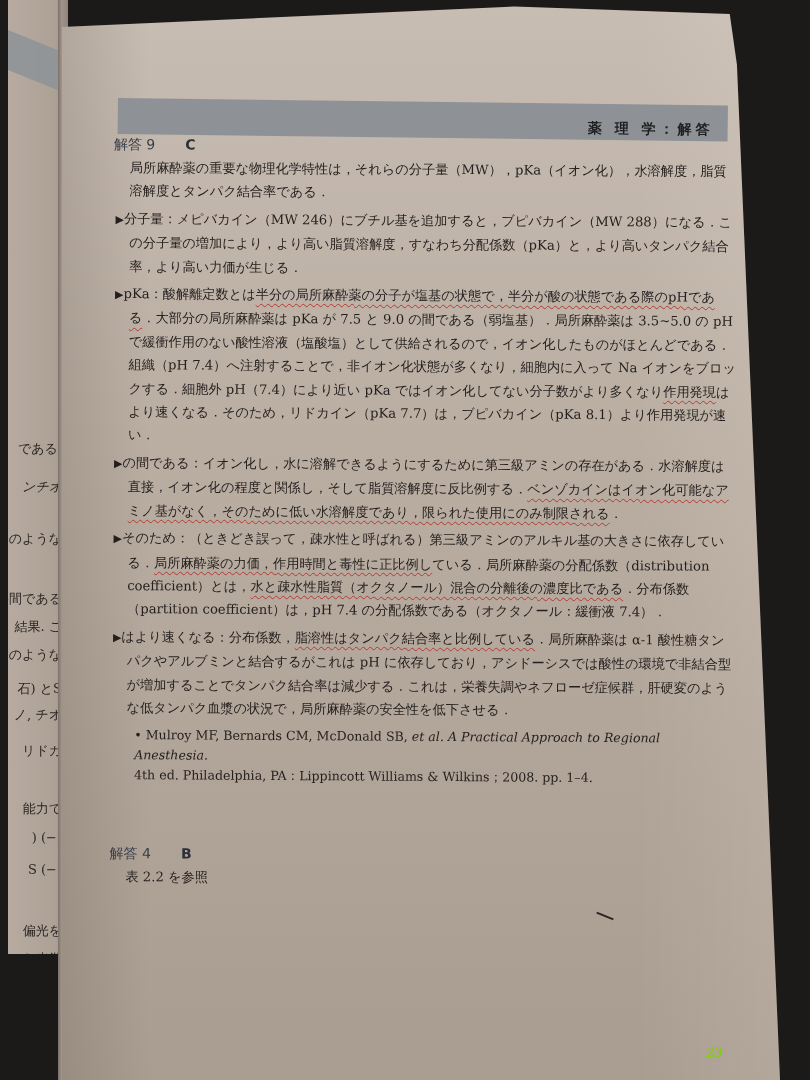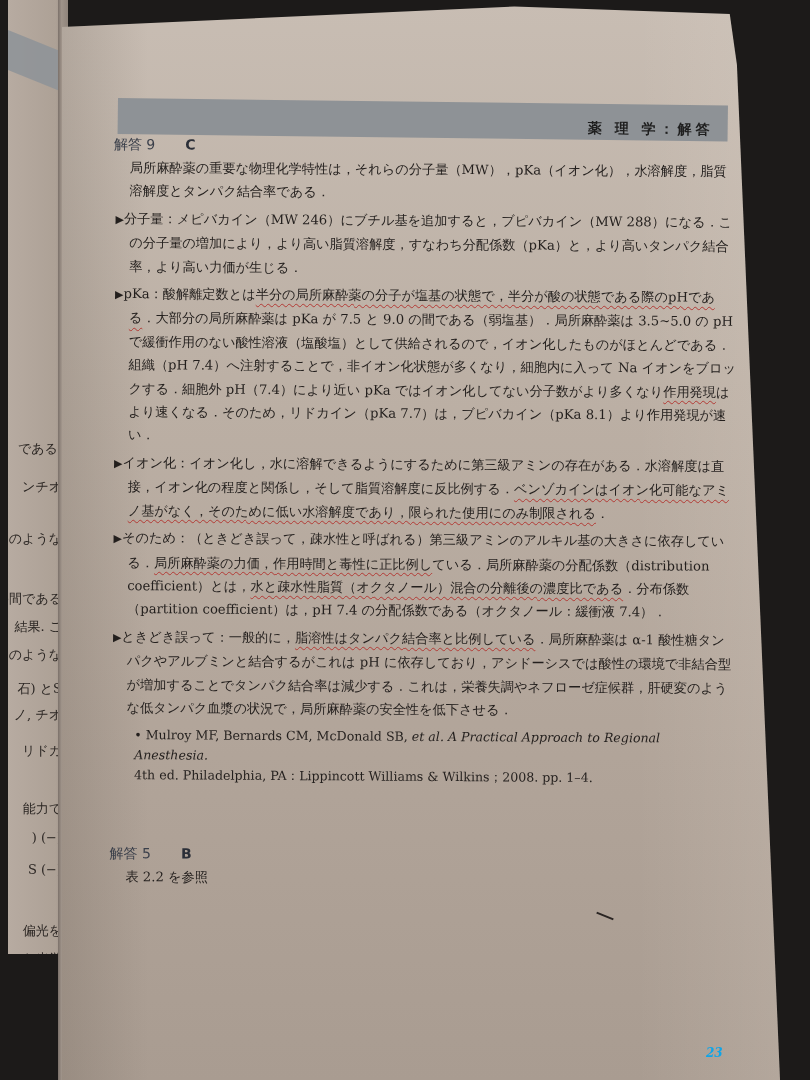--- a/index.html
+++ b/index.html
@@ -63,31 +63,31 @@
   }
   .ref { margin:6px 0 0 24px; font-size:12.6px; line-height:20px; }
   .ref i { font-style:italic; }
   .answer6 { margin-top:56px; }
   .pen-mark {
     position:absolute; left:596px; top:915px; width:18px; height:2px;
     background:#2a2523; transform:rotate(22deg);
   }
   .page-number {
     position:absolute; left:706px; top:1046px; font-size:12px; font-weight:bold;
-    font-style:italic; color:#0ea5e9;
+    font-style:italic; color:#84cc16;
   }
 </style>
 </head>
 <body>
 
 <div class="left-page">
   <div class="band"></div>
   <div id="left-frags">
       <div class="left-frag" style="top: 440px;">である.</div>
-      <div class="left-frag" style="top: 478px;">ンチオ</div>
+      <div class="left-frag" style="top: 478px; font-style: italic;">ンチオ</div>
       <div class="left-frag" style="top: 530px;">のような</div>
       <div class="left-frag" style="top: 560px;">ゝ.</div>
       <div class="left-frag" style="top: 590px;">の間である</div>
       <div class="left-frag" style="top: 618px;">結果. こ</div>
       <div class="left-frag" style="top: 646px;">のような</div>
       <div class="left-frag" style="top: 680px;">石) とS</div>
       <div class="left-frag" style="top: 706px;">ノ, チオ</div>
       <div class="left-frag" style="top: 742px;">リドカ</div>
       <div class="left-frag" style="top: 800px;">能力で</div>
       <div class="left-frag" style="top: 830px;">) (−)</div>
@@ -109,32 +109,32 @@
 
 <div class="content">
   <div class="answer-heading">
     <span>解答 9</span><span class="letter">C</span>
   </div>
   <p class="para">局所麻酔薬の重要な物理化学特性は，それらの分子量（MW），pKa（イオン化），水溶解度，脂質溶解度とタンパク結合率である．</p>
 
   <div id="bullets">
       <p class="bullet"><span class="mark">▶</span><span>分子量：</span><span>メピバカイン（MW 246）にブチル基を追加すると，ブピバカイン（MW 288）になる．この分子量の増加により，より高い脂質溶解度，すなわち分配係数（pKa）と，より高いタンパク結合率，より高い力価が生じる．</span></p>
       <p class="bullet"><span class="mark">▶</span><span>pKa：</span><span>酸解離定数とは</span><span class="u">半分の局所麻酔薬の分子が塩基の状態で，半分が酸の状態である際のpHである</span><span>．大部分の局所麻酔薬は pKa が 7.5 と 9.0 の間である（弱塩基）．局所麻酔薬は 3.5~5.0 の pH で緩衝作用のない酸性溶液（塩酸塩）として供給されるので，イオン化したものがほとんどである．組織（pH 7.4）へ注射することで，非イオン化状態が多くなり，細胞内に入って Na イオンをブロックする．細胞外 pH（7.4）により近い pKa ではイオン化してない分子数がより多くなり</span><span class="u">作用発現</span><span>はより速くなる．そのため，リドカイン（pKa 7.7）は，ブピバカイン（pKa 8.1）より作用発現が速い．</span></p>
-      <p class="bullet"><span class="mark">▶</span><span>イオン化：</span><span>イオン化し，水に溶解できるようにするために第三級アミンの存在がある．水溶解度は直接，イオン化の程度と関係し，そして脂質溶解度に反比例する．</span><span class="u">ベンゾカインはイオン化可能なアミノ基がなく，そのために低い水溶解度であり，限られた使用にのみ制限される</span><span>．</span></p>
+      <p class="bullet"><span class="mark">▶</span><span>の間である：</span><span>イオン化し，水に溶解できるようにするために第三級アミンの存在がある．水溶解度は直接，イオン化の程度と関係し，そして脂質溶解度に反比例する．</span><span class="u">ベンゾカインはイオン化可能なアミノ基がなく，そのために低い水溶解度であり，限られた使用にのみ制限される</span><span>．</span></p>
       <p class="bullet"><span class="mark">▶</span><span>そのため：</span><span>（ときどき誤って，疎水性と呼ばれる）第三級アミンのアルキル基の大きさに依存している．</span><span class="u">局所麻酔薬の力価，作用時間と毒性に正比例し</span><span>ている．局所麻酔薬の分配係数（distribution coefficient）とは，</span><span class="u">水と疎水性脂質（オクタノール）混合の分離後の濃度比である</span><span>．分布係数（partition coefficient）は，pH 7.4 の分配係数である（オクタノール：緩衝液 7.4）．</span></p>
-      <p class="bullet"><span class="mark">▶</span><span>ときどき誤って：</span><span>一般的に，</span><span class="u">脂溶性はタンパク結合率と比例している</span><span>．局所麻酔薬は α-1 酸性糖タンパクやアルブミンと結合するがこれは pH に依存しており，アシドーシスでは酸性の環境で非結合型が増加することでタンパク結合率は減少する．これは，栄養失調やネフローゼ症候群，肝硬変のような低タンパク血漿の状況で，局所麻酔薬の安全性を低下させる．</span></p>
+      <p class="bullet"><span class="mark">▶</span><span>はより速くなる：</span><span>分布係数，</span><span class="u">脂溶性はタンパク結合率と比例している</span><span>．局所麻酔薬は α-1 酸性糖タンパクやアルブミンと結合するがこれは pH に依存しており，アシドーシスでは酸性の環境で非結合型が増加することでタンパク結合率は減少する．これは，栄養失調やネフローゼ症候群，肝硬変のような低タンパク血漿の状況で，局所麻酔薬の安全性を低下させる．</span></p>
     </div>
 
   <p class="ref">
     <span>•&nbsp;</span><span>Mulroy MF, Bernards CM, McDonald SB,</span>
     <i>et al.</i>
     <i>A Practical Approach to Regional Anesthesia.</i><br>
     <span>4th ed. Philadelphia, PA：Lippincott Williams &amp; Wilkins；2008. pp. 1–4.</span>
   </p>
 
   <div class="answer-heading answer6">
-    <span>解答 5</span><span class="letter">B</span>
+    <span>解答 4</span><span class="letter">B</span>
   </div>
   <p class="para">表 2.2 を参照</p>
 </div>
 
 <div class="pen-mark"></div>
 <div class="page-number">23</div>
 
 </body></html>

